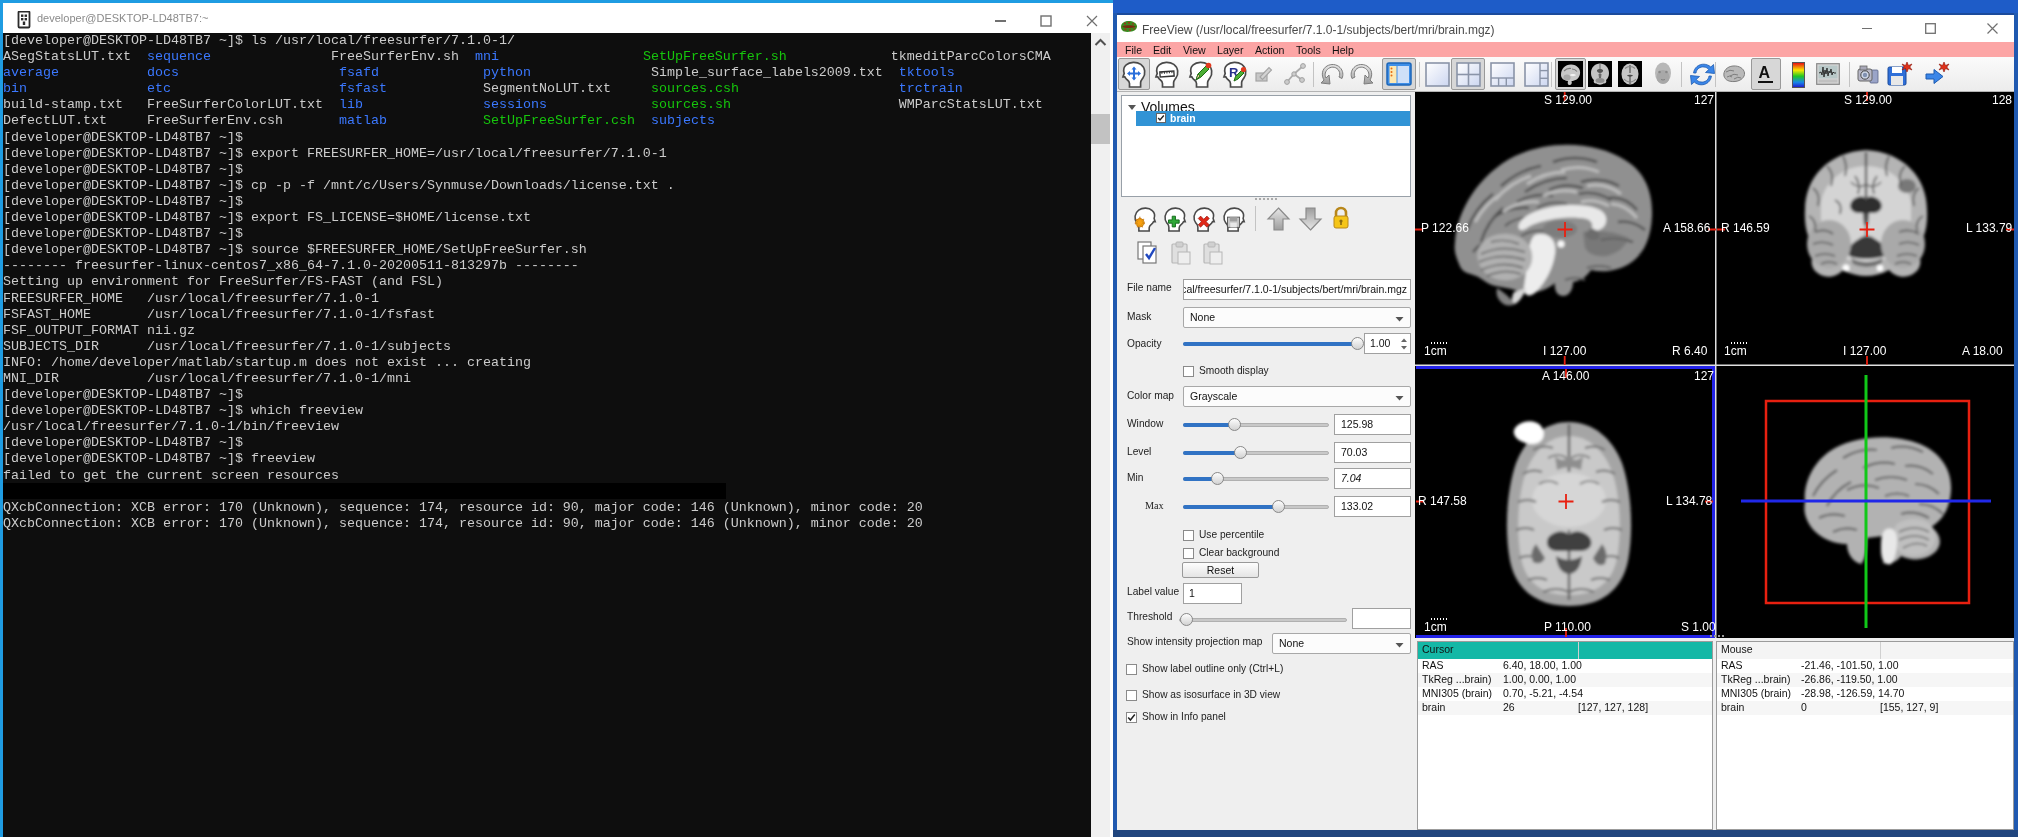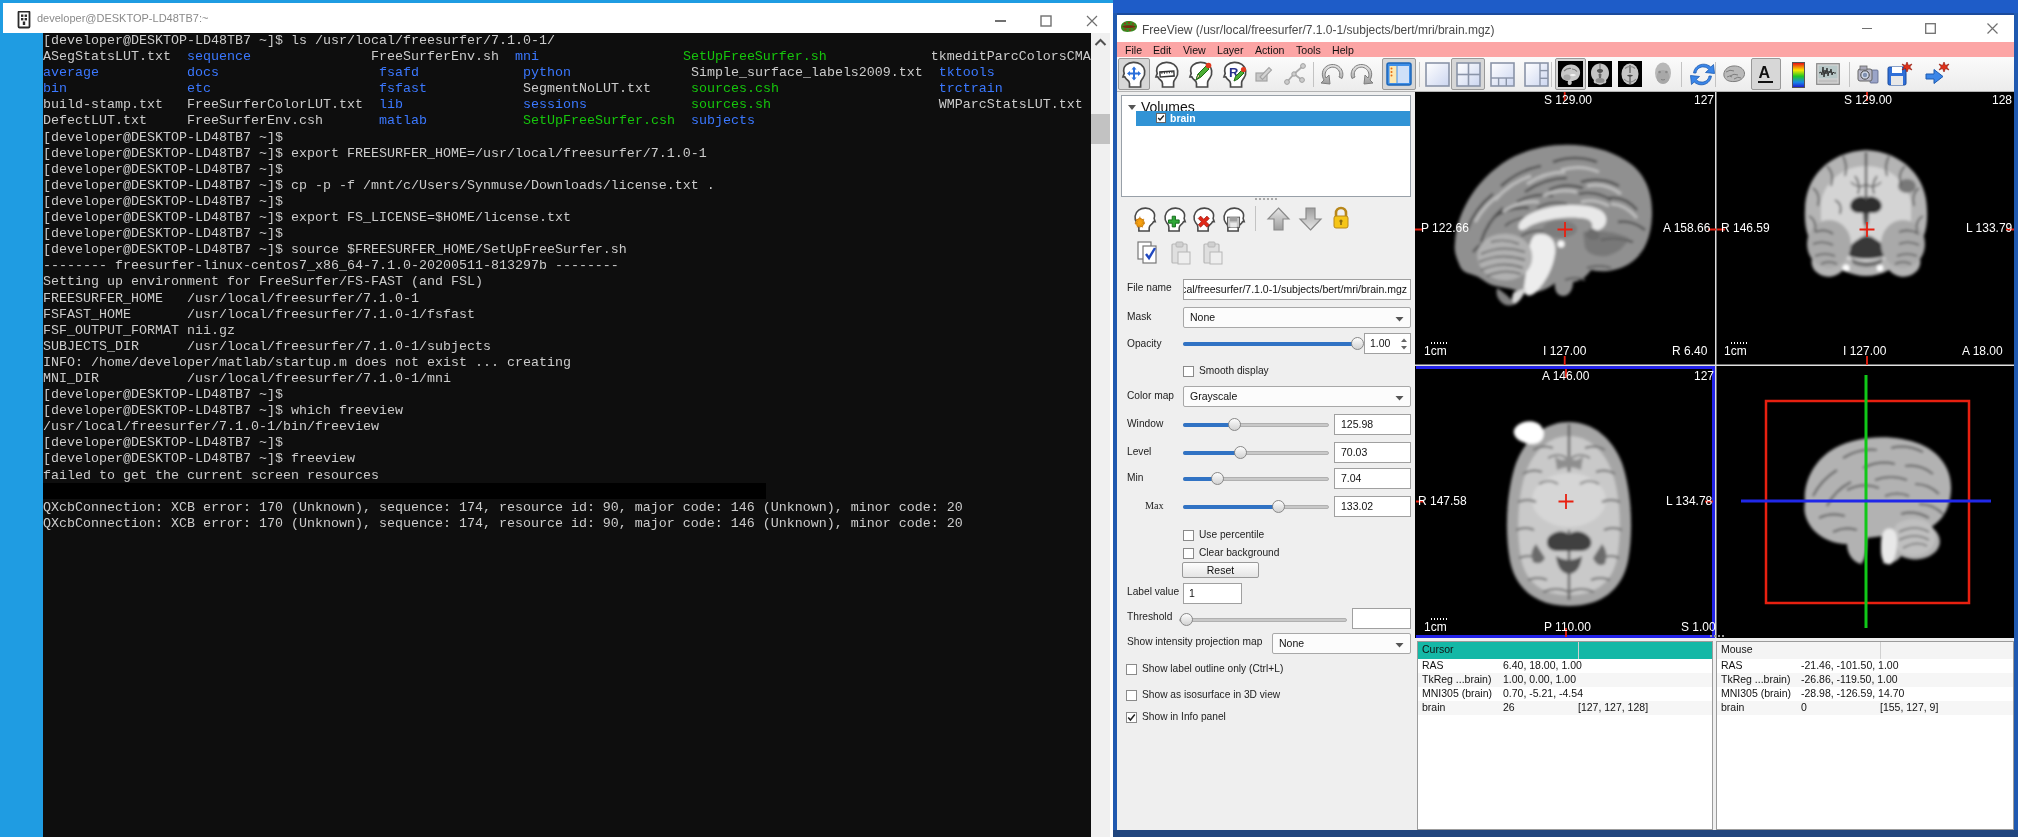--- a/index.html
+++ b/index.html
@@ -1,21 +1,21 @@
 <!DOCTYPE html>
 <html><head>
 <meta charset="utf-8">
 <style>
   html,body{margin:0;padding:0;background:#000;}
   #stage{position:relative;width:2018px;height:837px;overflow:hidden;font-family:"Liberation Sans",sans-serif;}
   .abs{position:absolute;}
   
   #term{left:0;top:0;width:1113px;height:837px;background:#1f9ce2;}
   #termtitle{left:3px;top:3px;width:1110px;height:30px;background:#fff;}
-  #termtext{left:3px;top:33px;width:1268px;height:804px;background:#0e0e0e;margin-left:40px;}
+  #termtext{left:3px;top:33px;width:1268px;height:804px;background:#0e0e0e;}
   #termtext pre{margin:0;position:absolute;left:0px;top:0px;font-family:"Liberation Mono",monospace;font-size:13.33px;line-height:16.1px;color:#cccccc;}
   .tb{color:#3b78ff;}
   .tg{color:#16c60c;}
   #termscroll{left:1091px;top:33px;width:19px;height:804px;background:#f0f0f0;}
   
   #fv{left:1113px;top:0;width:905px;height:837px;background:#efefef;}
   .fvlabel{color:#fff;font-size:12px;white-space:nowrap;}
   .cmtick{background-image:repeating-linear-gradient(90deg,#fff 0,#fff 1px,transparent 1px,transparent 3px);background-size:100% 2px;background-repeat:no-repeat;background-position:top left;padding-top:2px;}
   .sep{position:absolute;top:5px;width:1px;height:25px;background:#c3c3c3;}
   .selbtn{position:absolute;top:1px;height:32px;background:#d7d7d7;border:1px solid #999;border-radius:2px;box-sizing:border-box;}
@@ -422,21 +422,21 @@
       <div class="strack" style="left:66px;top:359px;width:146px;"></div>
       <div class="sfill" style="left:66px;top:359px;width:58px;"></div>
       <div class="shandle" style="left:117px;top:354px;"></div>
       <div class="finput" style="left:217px;top:350px;width:77px;height:21px;">
           <span style="position:absolute;left:6px;top:3px;">70.03</span>
         </div>
       <div class="flab" style="left:10px;top:380px;">Min</div>
       <div class="strack" style="left:66px;top:385px;width:146px;"></div>
       <div class="sfill" style="left:66px;top:385px;width:35px;"></div>
       <div class="shandle" style="left:94px;top:380px;"></div>
-      <div class="finput" style="left:217px;top:376px;width:77px;height:21px;">
+      <div class="finput" style="left:217px;top:376px;width:77px;height:21px;font-style:italic;">
           <span style="position:absolute;left:6px;top:3px;">7.04</span>
         </div>
       <div class="flab" style="left:28px;top:408px;font-family:Liberation Serif, serif;">Max</div>
       <div class="strack" style="left:66px;top:413px;width:146px;"></div>
       <div class="sfill" style="left:66px;top:413px;width:96px;"></div>
       <div class="shandle" style="left:155px;top:408px;"></div>
       <div class="finput" style="left:217px;top:404px;width:77px;height:21px;">
           <span style="position:absolute;left:6px;top:3px;">133.02</span>
         </div>
       <div class="cbx" style="left:66px;top:438px;width:11px;height:11px;"></div>

